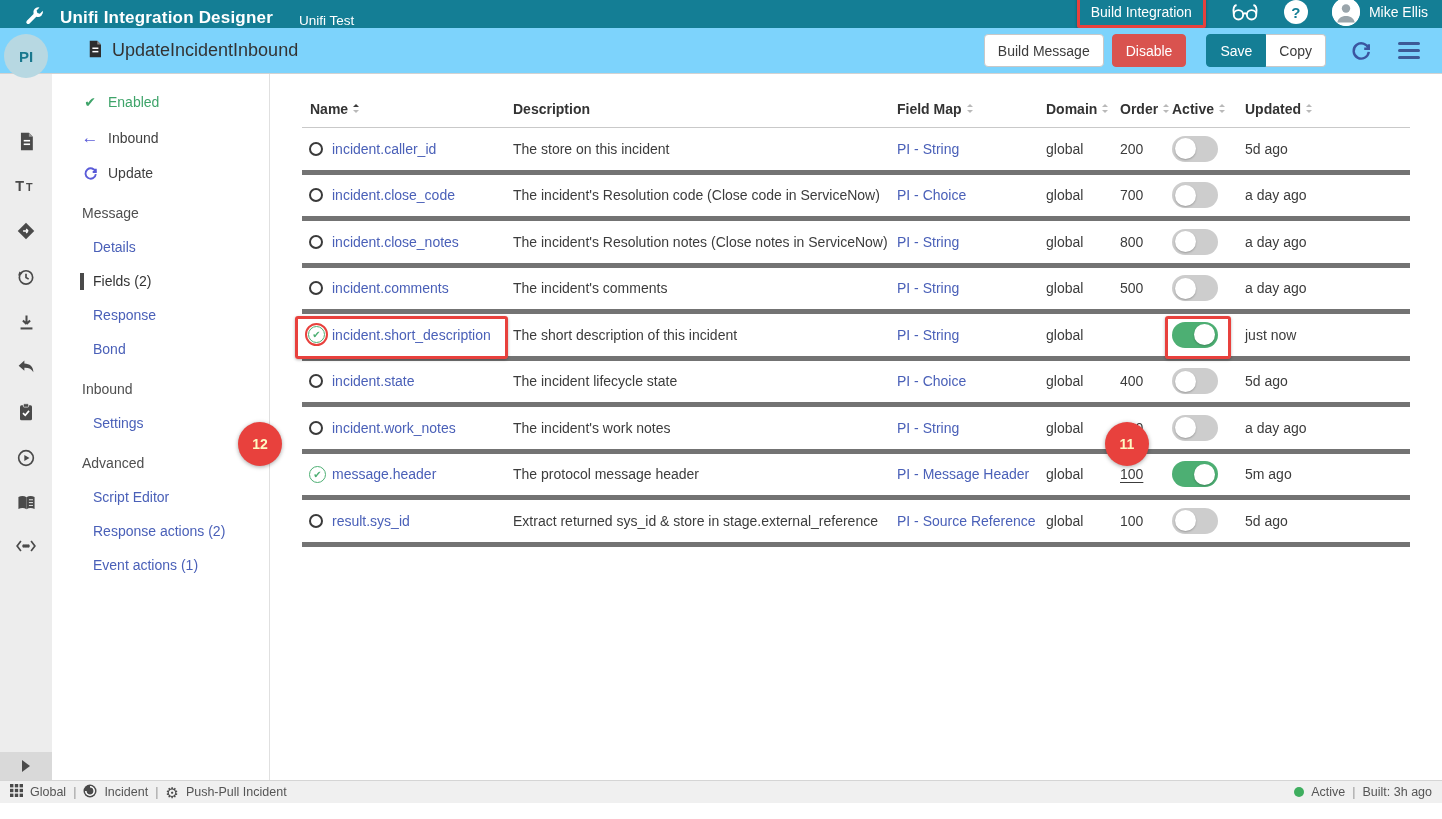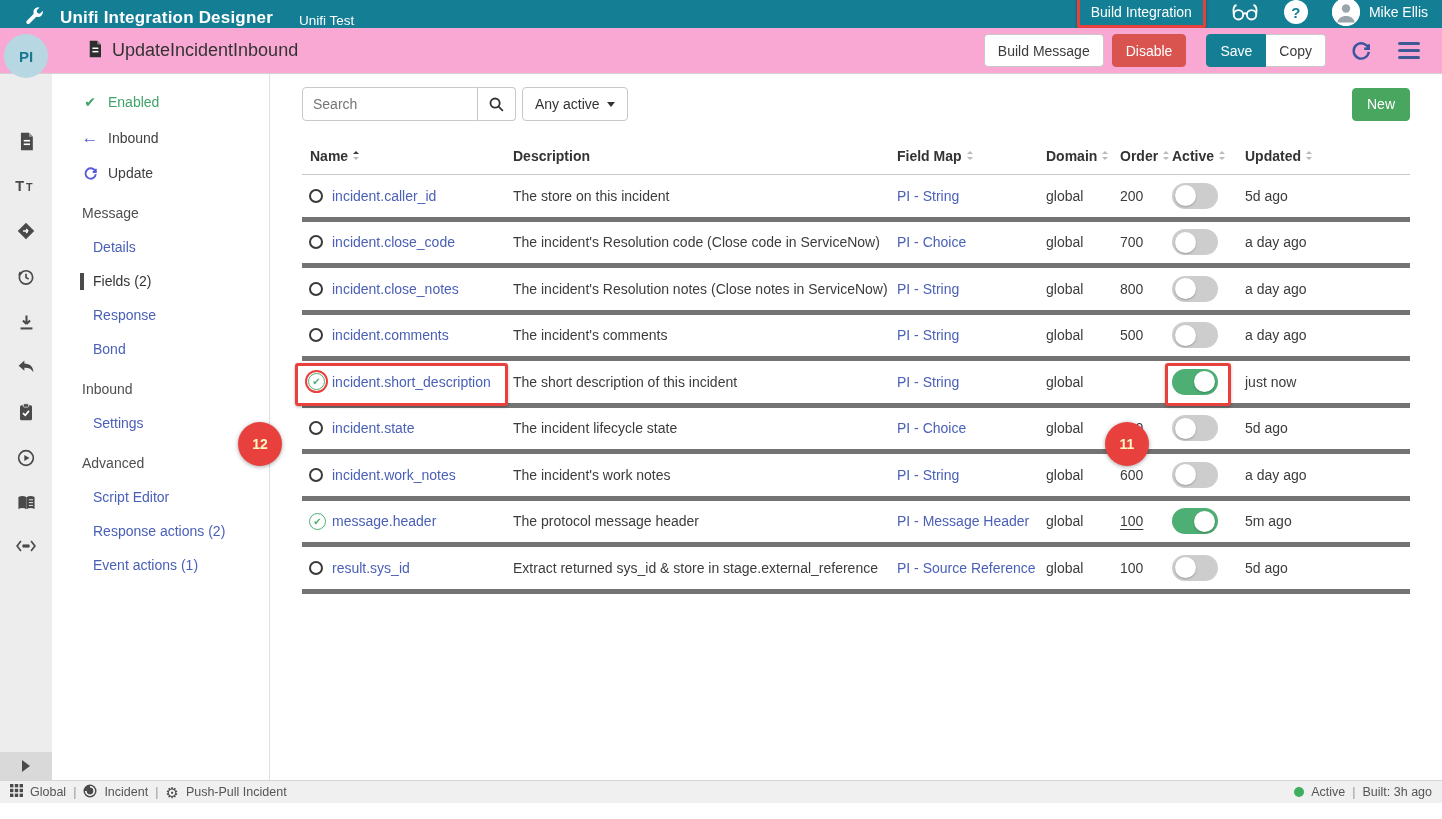--- a/index.html
+++ b/index.html
@@ -16,21 +16,21 @@
   .nav-title{font-size:17px;font-weight:bold;letter-spacing:.2px}
   .nav-sub{font-size:13.5px;margin-left:26px}
   .nav-right{margin-left:auto;display:flex;align-items:center;gap:24px}
   .build-int{font-size:14px;padding:5px 11px;border:3px solid var(--annotation-red);border-radius:2px;
     box-shadow:0 1px 3px rgba(0,0,0,.35);cursor:pointer}
   .help{width:24px;height:24px;border-radius:50%;background:#fff;color:var(--accent-teal);
     font-weight:bold;font-size:15px;display:flex;align-items:center;justify-content:center}
   .nav-avatar{width:28px;height:28px;border-radius:50%;background:#fff;display:flex;align-items:center;justify-content:center;overflow:hidden}
   .nav-user{display:flex;align-items:center;gap:9px;font-size:14px}
   
-  .header2{height:46px;background:#f9a8d4;border-bottom:1px solid #d2d2d2;display:flex;align-items:center;
+  .header2{height:46px;background:#7dd3fc;border-bottom:1px solid #d2d2d2;display:flex;align-items:center;
     padding:0 16px 0 86px;position:relative}
   .pi-avatar{position:absolute;left:4px;top:6px;width:44px;height:44px;border-radius:50%;background:#b7d8e2;
     color:#19788e;font-weight:bold;font-size:15px;display:flex;align-items:center;justify-content:center;z-index:6}
   .doc-title{font-size:18px;font-weight:500;color:#333;margin-left:8px}
   .h2-right{margin-left:auto;display:flex;align-items:center}
   .btn{height:33px;font-size:14px;border-radius:4px;border:1px solid #c8c8c8;background:#fff;color:#3c3c3c;
     padding:0 13px;cursor:pointer;font-family:inherit}
   .btn.danger{background:var(--danger-red);border-color:var(--danger-red);color:#fff;margin-left:8px}
   .btn-group{display:flex;margin-left:20px}
   .btn.save{background:var(--accent-teal);border:1px solid var(--accent-teal);color:#fff;border-radius:4px 0 0 4px}
@@ -287,34 +287,20 @@
       <a class="sec-item">Bond</a>
       <div class="sec-title">Inbound</div>
       <a class="sec-item">Settings</a>
       <div class="sec-title">Advanced</div>
       <a class="sec-item">Script Editor</a>
       <a class="sec-item">Response actions (2)</a>
       <a class="sec-item">Event actions (1)</a>
     </div>
 
   <div class="main">
-    <div class="controls">
-      <input class="search-input" placeholder="Search" style="">
-      <span class="search-btn">
-        <svg width="17" height="17" viewBox="0 0 24 24" fill="none" stroke="#333" stroke-width="2.6">
-            <circle cx="10" cy="10" r="6.5"></circle>
-            <path d="M15 15l6 6"></path>
-          </svg>
-      </span>
-      <button class="filter-btn">
-        <span>Any active</span>
-        <span class="caret"></span>
-      </button>
-      <button class="new-btn">New</button>
-    </div>
 
     <div class="tbl">
       <div class="tr thead">
         <div class="th name">
             <span>Name</span>
             <span class="sort sorted">
               <i class="up"></i>
               <i class="dn"></i>
             </span>
           </div>

